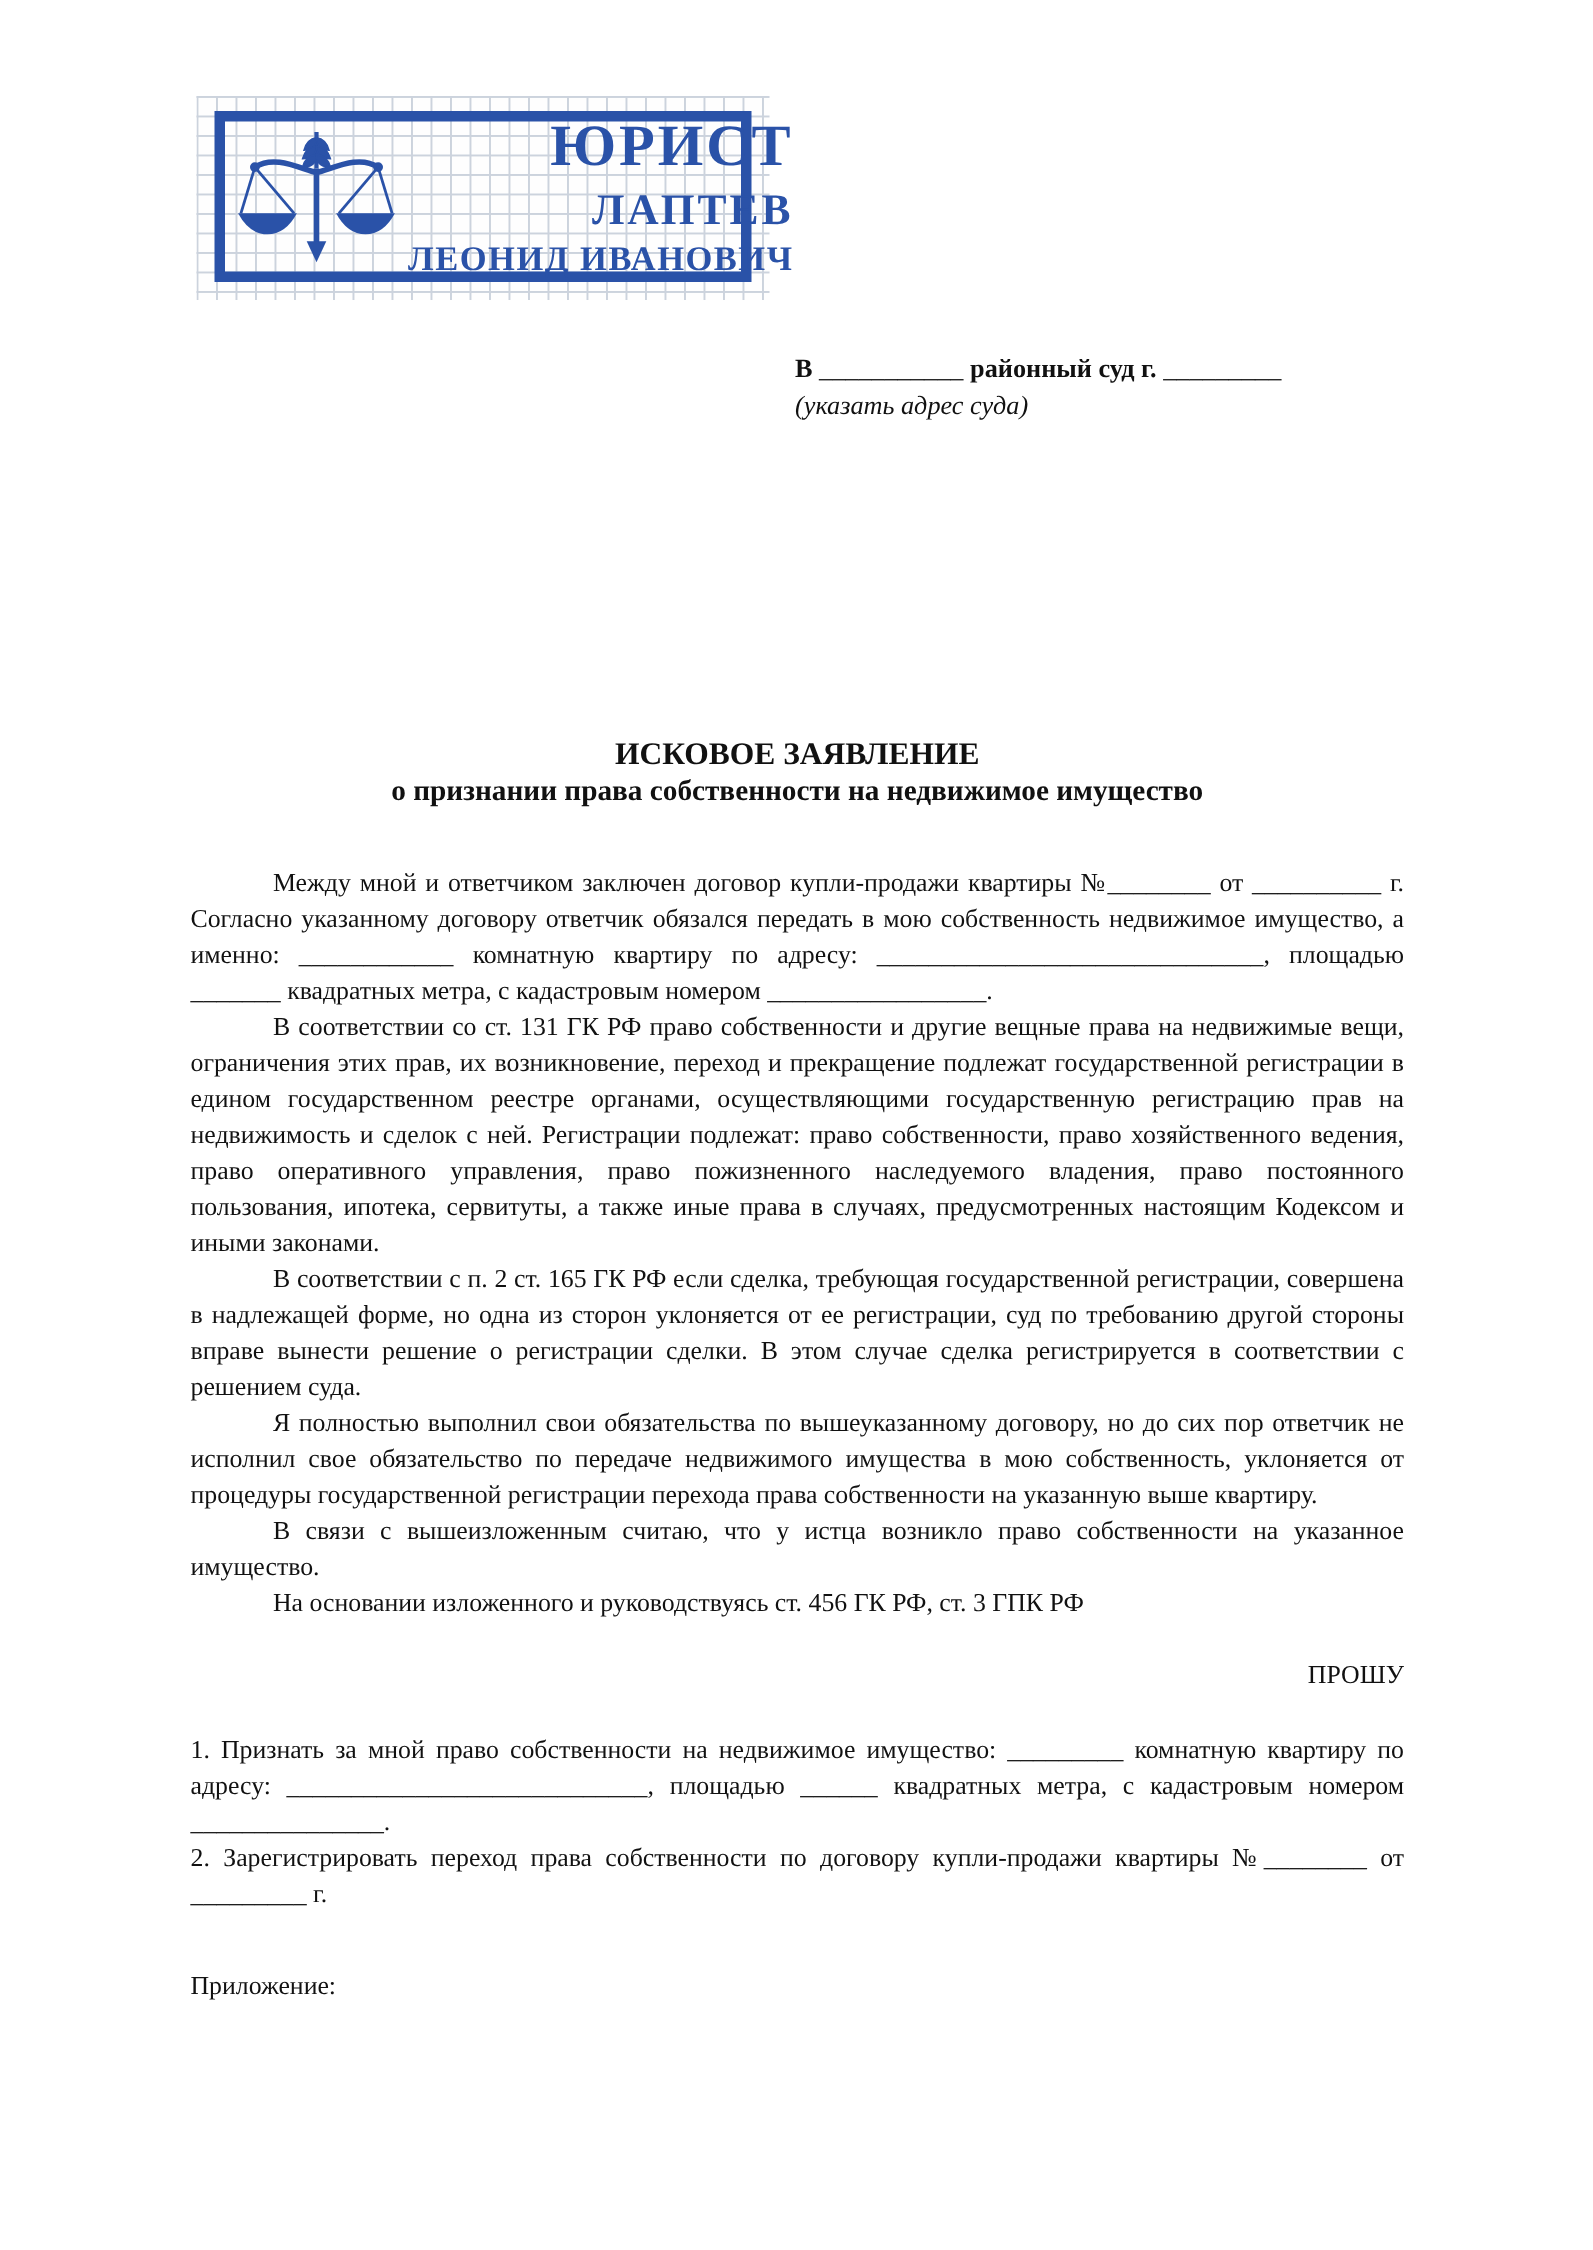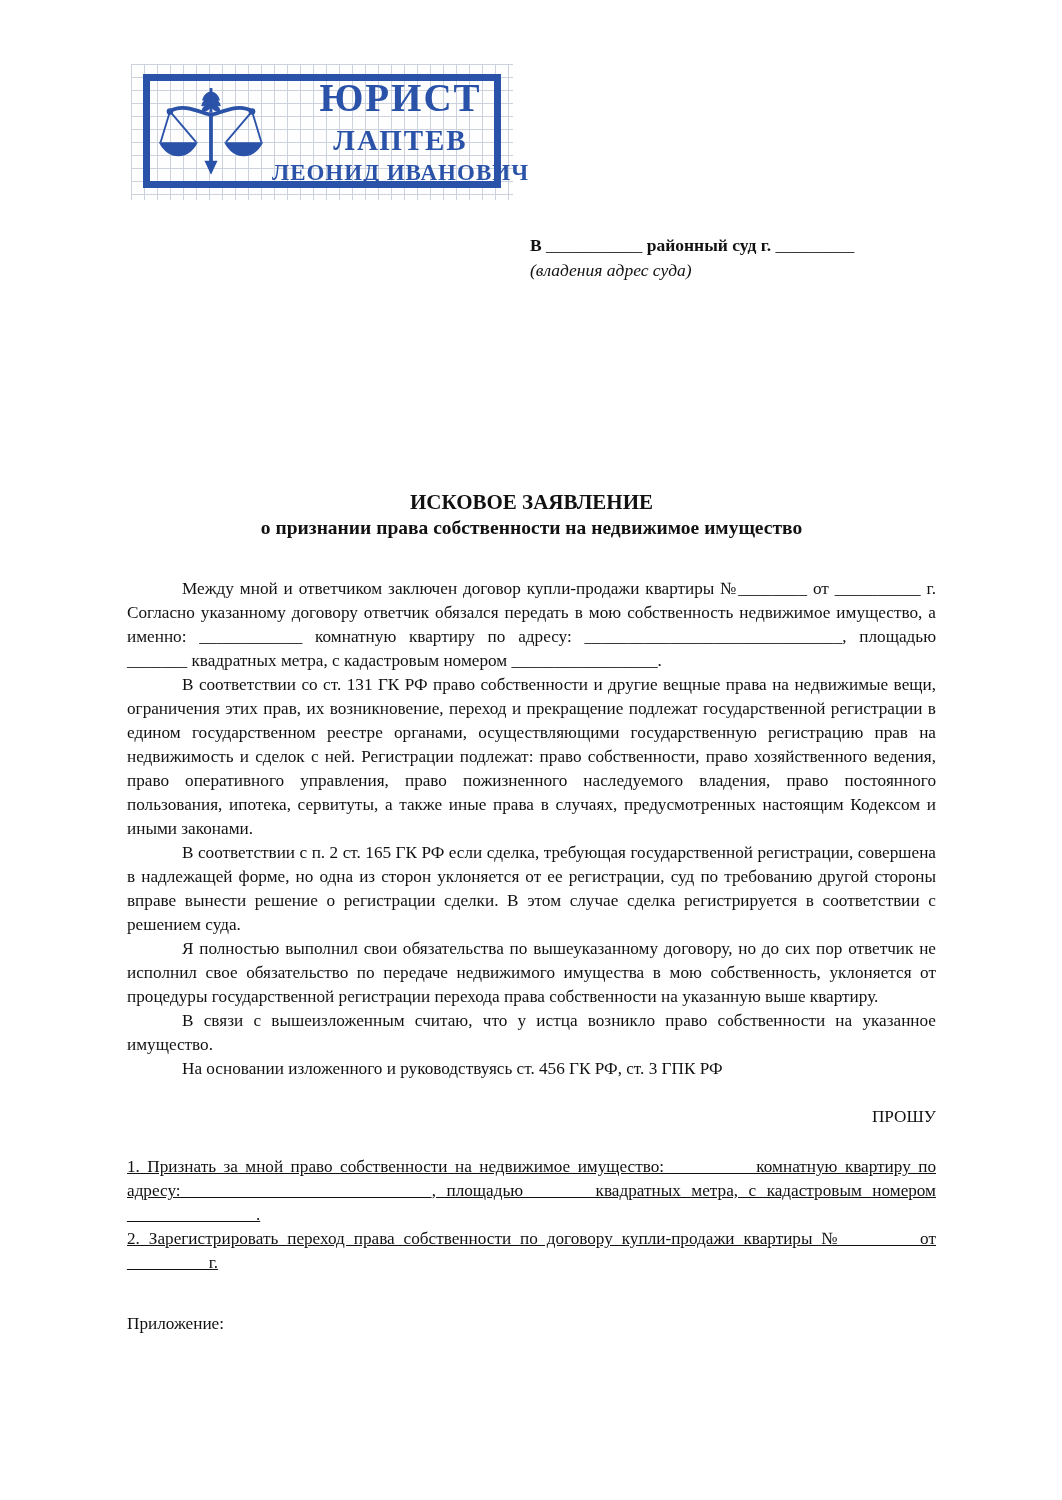--- a/index.html
+++ b/index.html
@@ -25,42 +25,42 @@
   }
   .logo-frame{
     position:absolute;left:12px;top:10px;right:12px;bottom:12px;
     border:7px solid var(--accent);
     display:flex;align-items:center;
     color:var(--accent);
     background:transparent;
   }
   .logo-icon{flex:0 0 122px;height:100%;display:flex;align-items:center;justify-content:center;}
   .logo-icon svg{width:112px;height:96px;display:block;}
-  .logo-text{flex:1 1 auto;text-align:center;line-height:1;padding-right:4px;}
+  .logo-text{flex:1 1 auto;text-align:right;line-height:1;padding-right:4px;}
   .logo-text .l1{font-size:39px;font-weight:bold;letter-spacing:2px;}
   .logo-text .l2{font-size:29px;font-weight:bold;letter-spacing:2px;margin-top:9px;}
   .logo-text .l3{font-size:23px;font-weight:bold;letter-spacing:1px;margin-top:6px;white-space:nowrap;}
   
   .header-block{
     position:absolute;left:530px;top:222px;width:402px;
     font-size:17.5px;line-height:25px;margin-top:11px;
   }
   .header-block .grp{margin-bottom:21px;}
   .b{font-weight:bold;}
   .i{font-style:italic;}
   
   .doc{
     position:absolute;left:127px;top:489px;width:809px;
     font-size:17.2px;line-height:24px;
   }
   .doc-title1{text-align:center;font-weight:bold;font-size:21px;line-height:26px;}
   .doc-title2{text-align:center;font-weight:bold;font-size:19.5px;line-height:26px;margin-bottom:36px;}
   .doc p.para{text-align:justify;text-indent:55px;}
   .request-heading{text-align:right;margin:24px 0 26px 0;}
-  .doc p.item{text-align:justify;text-decoration:underline;}
+  .doc p.item{text-align:justify;}
   .attachment{margin-top:37px;}
 </style>
 </head>
 <body>
 
 <div class="logo-grid">
   <div class="logo-frame">
     <span class="logo-icon">
       <svg viewBox="0 0 120 100" fill="none" stroke="currentColor">
 
@@ -92,21 +92,21 @@
       <div class="l1">ЮРИСТ</div>
       <div class="l2">ЛАПТЕВ</div>
       <div class="l3">ЛЕОНИД ИВАНОВИЧ</div>
     </span>
   </div>
 </div>
 
 <div class="header-block">
   <div class="grp">
     <div><span class="b">В</span> <span>___________</span> <span class="b">районный суд г.</span> <span>_________</span></div>
-    <div class="i">(владения адрес суда)</div>
+    <div class="i">(указать адрес суда)</div>
   </div>
 </div>
 
 <div class="doc">
   <div class="doc-title1">ИСКОВОЕ ЗАЯВЛЕНИЕ</div>
   <div class="doc-title2">о признании права собственности на недвижимое имущество</div>
 
   <p class="para">Между мной и ответчиком заключен договор купли-продажи квартиры №________ от __________ г. Согласно указанному договору ответчик обязался передать в мою собственность недвижимое имущество, а именно: ____________ комнатную квартиру по адресу: ______________________________, площадью _______ квадратных метра, с кадастровым номером _________________.</p>
   <p class="para">В соответствии со ст. 131 ГК РФ право собственности и другие вещные права на недвижимые вещи, ограничения этих прав, их возникновение, переход и прекращение подлежат государственной регистрации в едином государственном реестре органами, осуществляющими государственную регистрацию прав на недвижимость и сделок с ней. Регистрации подлежат: право собственности, право хозяйственного ведения, право оперативного управления, право пожизненного наследуемого владения, право постоянного пользования, ипотека, сервитуты, а также иные права в случаях, предусмотренных настоящим Кодексом и иными законами.</p>
   <p class="para">В соответствии с п. 2 ст. 165 ГК РФ если сделка, требующая государственной регистрации, совершена в надлежащей форме, но одна из сторон уклоняется от ее регистрации, суд по требованию другой стороны вправе вынести решение о регистрации сделки. В этом случае сделка регистрируется в соответствии с решением суда.</p>

